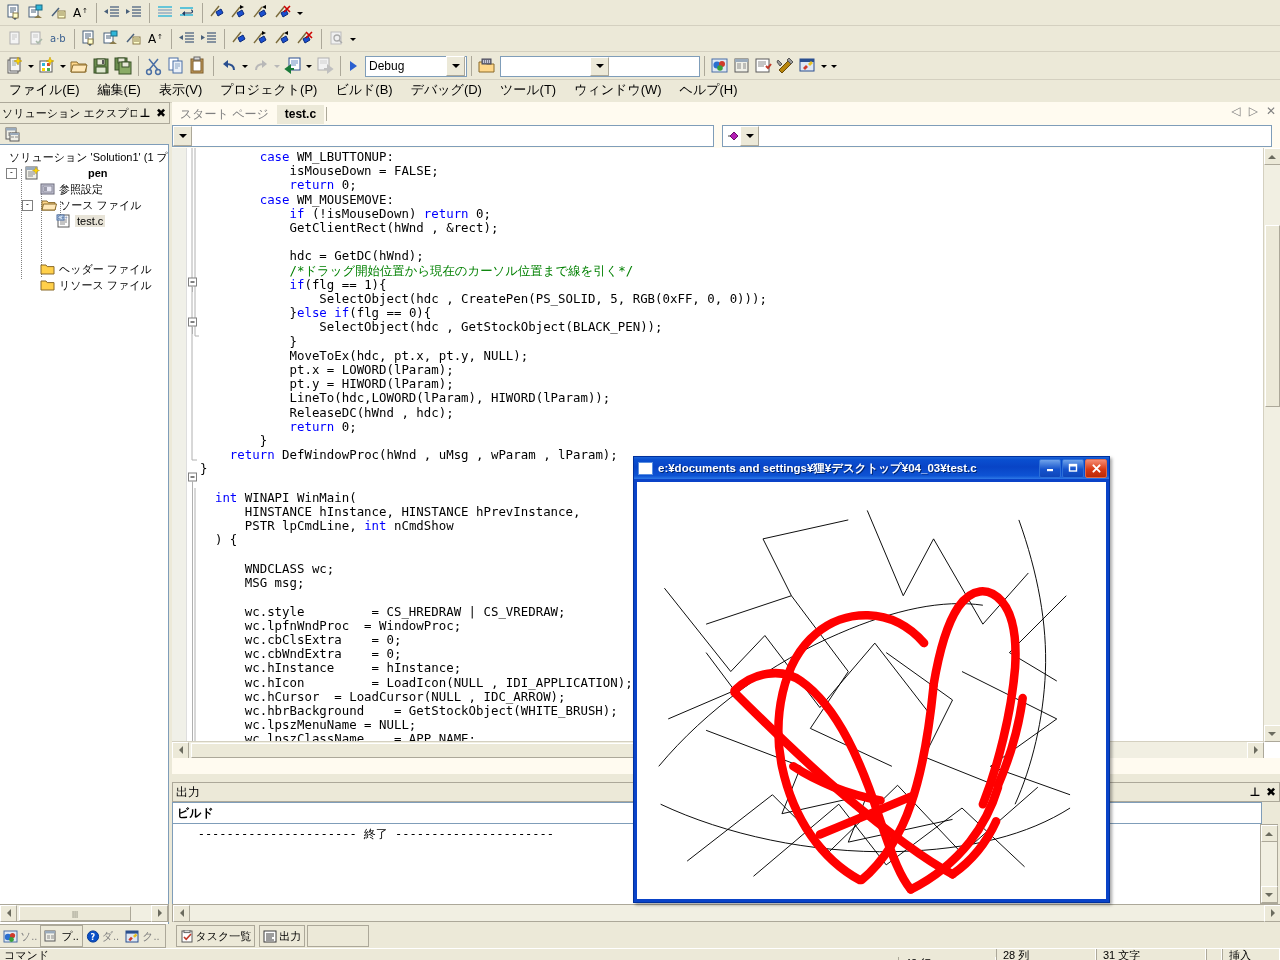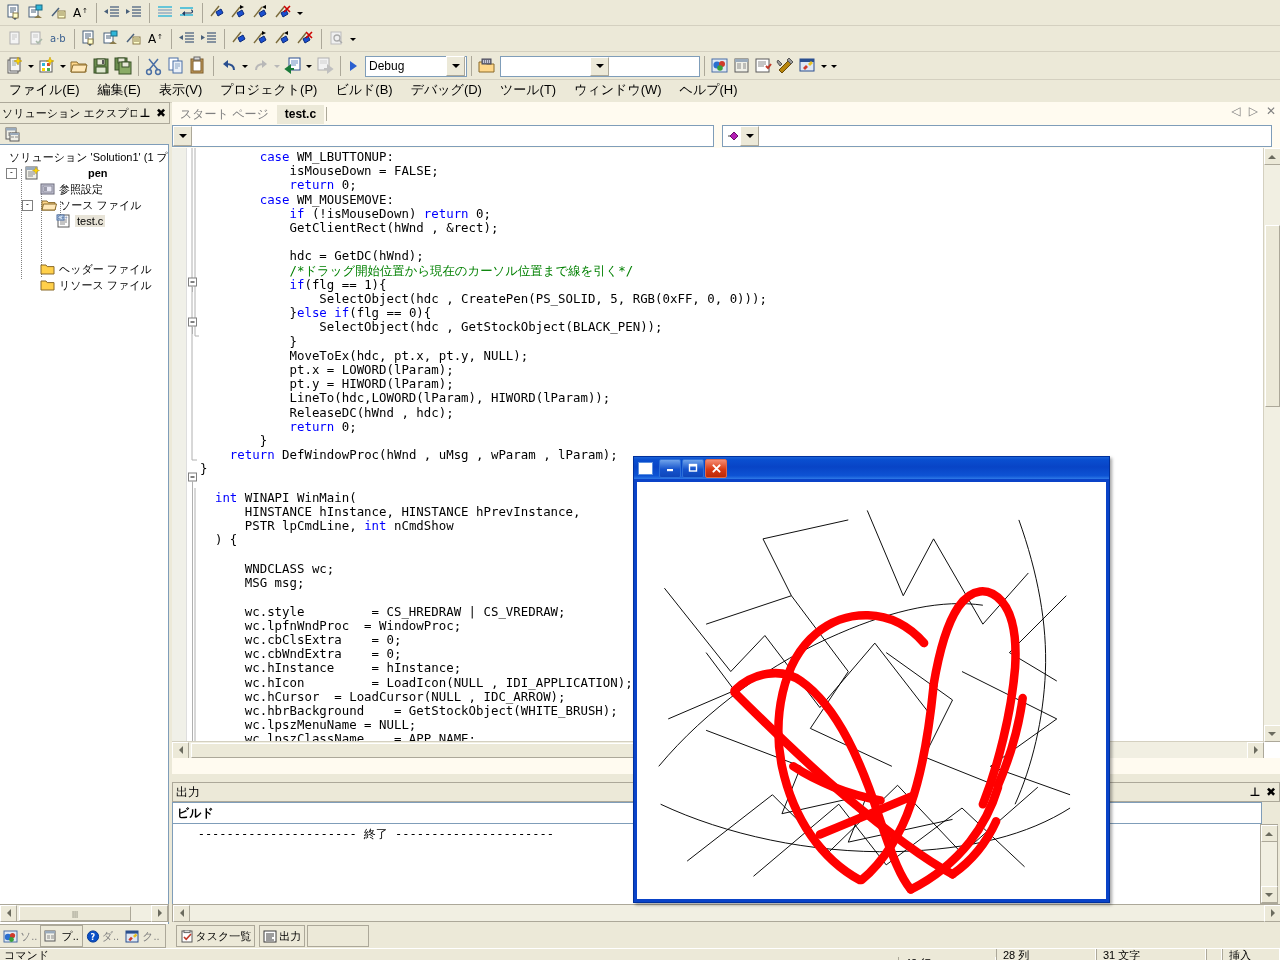--- a/index.html
+++ b/index.html
@@ -800,20 +800,21 @@
     <div class="stcell" style="width:84px;justify-content:flex-start;margin-top:16px;">42 行</div>
     <div class="stcell" style="width:86px;justify-content:flex-start;">28 列</div>
     <div class="stcell" style="width:96px;justify-content:flex-start;">31 文字</div>
     <div class="stcell" style="width:14px;padding:0;"></div>
     <div class="stcell" style="width:44px;">挿入</div>
   </div>
 
   <div id="drawwin">
     <div id="dwtitle">
       <span class="ico"></span>
+      <span class="cap">e:¥documents and settings¥狸¥デスクトップ¥04_03¥test.c</span>
       <span class="wbtn min">
         <svg width="10" height="10" viewBox="0 0 10 10">
             <rect x="2" y="6" width="6" height="2.2" fill="#fff"></rect>
           </svg>
       </span>
       <span class="wbtn max">
         <svg width="10" height="10" viewBox="0 0 10 10">
             <rect x="1.5" y="1.5" width="7" height="6.5" fill="none" stroke="#fff" stroke-width="1.4"></rect>
             <rect x="1.5" y="1.5" width="7" height="2" fill="#fff"></rect>
           </svg>

